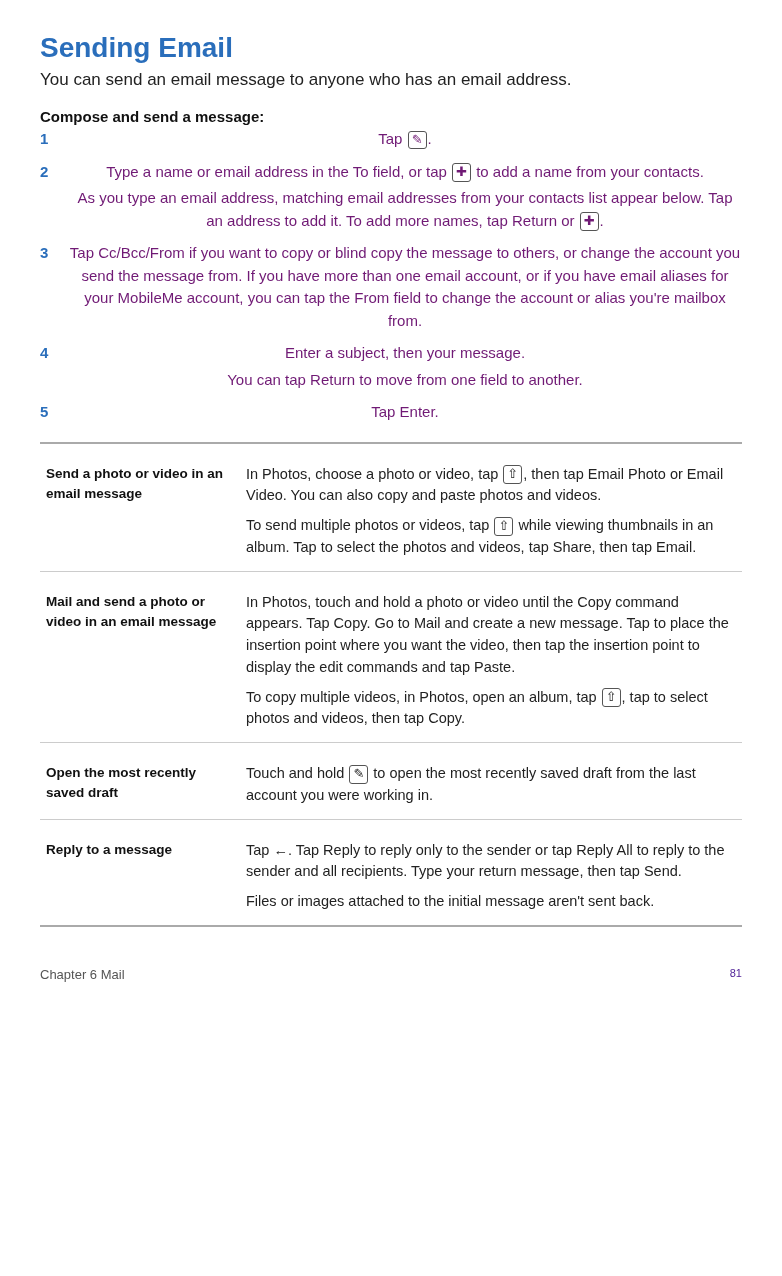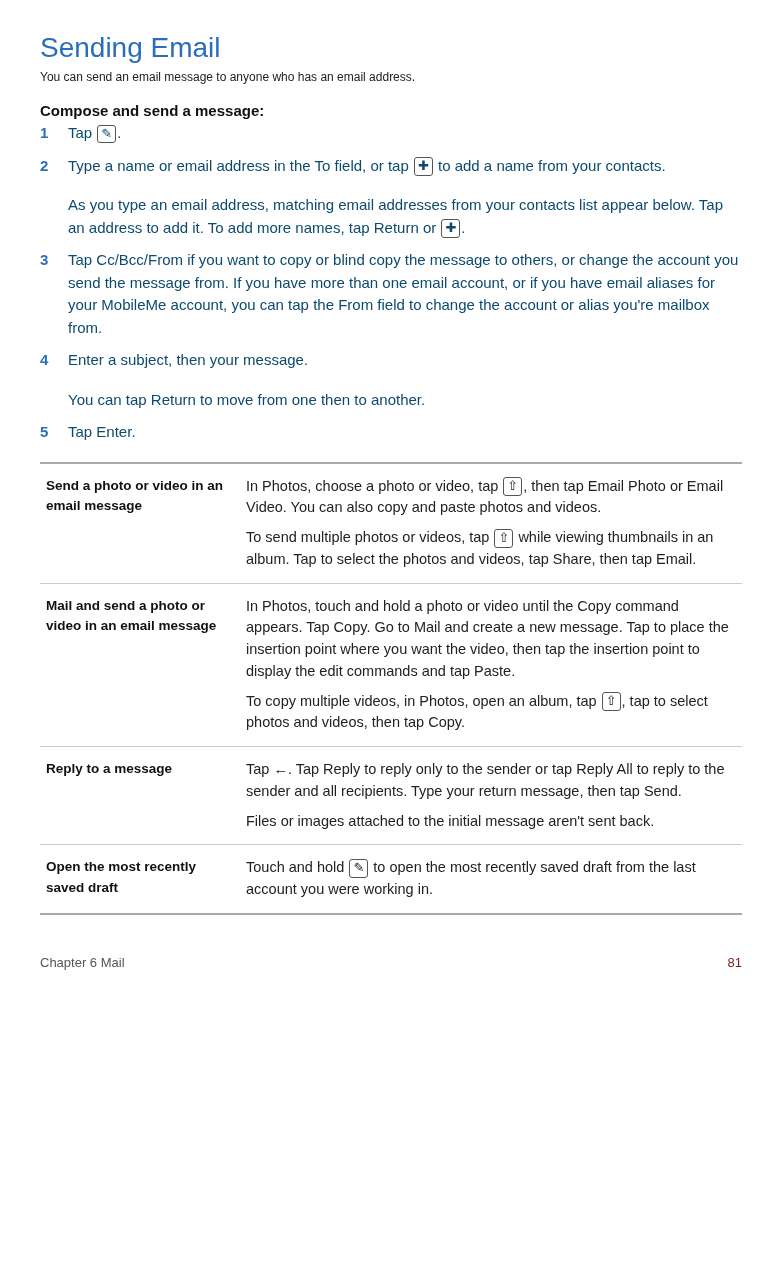--- a/index.html
+++ b/index.html
@@ -7,26 +7,26 @@
       font-family: -apple-system, 'Helvetica Neue', Arial, sans-serif;
       font-size: 15px;
       color: #1a1a1a;
       background: #fff;
       width: 782px;
       min-height: 1276px;
       padding: 32px 40px 40px 40px;
     }
     h1.page-title {
       font-size: 28px;
-      font-weight: 400;
+      font-weight: 700;
       color: #2a6ebb;
       margin-bottom: 6px;
     }
     .intro-text {
-      font-size: 12px;
+      font-size: 17px;
       color: #222;
       margin-bottom: 18px;
     }
     .section-heading {
       font-size: 15px;
       font-weight: 700;
       color: #111;
       margin-bottom: 3px;
     }
     .steps-list {
@@ -42,29 +42,30 @@
     .step-number {
       font-size: 15px;
       font-weight: 700;
       color: #2a6ebb;
       min-width: 28px;
       margin-top: 0;
     }
     .step-content {
       flex: 1;
       font-size: 15px;
-      color: #0c4a6e;
+      color: #701a75;
       line-height: 1.5;
+      text-align: center;
     }
     .step-content .note-label {
       font-weight: 700;
       font-style: italic;
     }
     .step-content .sub-note {
-      margin-top: 17px;
+      margin-top: 4px;
       display: block;
     }
     .inline-icon {
       display: inline-block;
       font-size: 13px;
       border: 1px solid #555;
       border-radius: 3px;
       padding: 0px 3px;
       line-height: 1.3;
       vertical-align: middle;
@@ -72,21 +73,21 @@
     }
     .table-section {
       width: 100%;
       border-collapse: collapse;
       margin-top: 4px;
       margin-bottom: 24px;
     }
     .table-section td {
       border-top: 1px solid #ccc;
       border-bottom: 1px solid #ccc;
-      padding: 12px 10px 12px 6px;
+      padding: 20px 10px 12px 6px;
       vertical-align: top;
       font-size: 14.5px;
       line-height: 1.5;
       color: #222;
     }
     .table-section td:first-child {
       font-weight: 700;
       font-size: 13.5px;
       width: 200px;
       padding-right: 16px;
@@ -110,22 +111,22 @@
       margin-top: 40px;
       font-size: 13px;
       color: #555;
       border-top: none;
     }
     .footer-chapter {
       font-size: 13px;
       color: #555;
     }
     .footer-page {
-      font-size: 13px;
-      color: #7f1d1d;
+      font-size: 11px;
+      color: #4c1d95;
     }
   </style>
 </head>
 <body>
 
 <h1 class="page-title">Sending Email</h1>
 
 <p class="intro-text">You can send an email message to anyone who has an email address.</p>
 
 <p class="section-heading">Compose and send a message:</p>
@@ -147,21 +148,21 @@
 
   <li>
     <span class="step-number">3</span>
     <span class="step-content">Tap Cc/Bcc/From if you want to copy or blind copy the message to others, or change the account you send the message from. If you have more than one email account, or if you have email aliases for your MobileMe account, you can tap the From field to change the account or alias you're mailbox from.</span>
   </li>
 
   <li>
     <span class="step-number">4</span>
     <span class="step-content">
       Enter a subject, then your message.
-      <span class="sub-note">You can tap Return to move from one then to another.</span>
+      <span class="sub-note">You can tap Return to move from one field to another.</span>
     </span>
   </li>
 
   <li>
     <span class="step-number">5</span>
     <span class="step-content">Tap Enter.</span>
   </li>
 </ul>
 
 <table class="table-section">
@@ -178,31 +179,31 @@
     <tr>
       <td>Mail and send a photo or video in an email message</td>
       <td>
         <p>In Photos, touch and hold a photo or video until the Copy command appears. Tap Copy. Go to Mail and create a new message. Tap to place the insertion point where you want the video, then tap the insertion point to display the edit commands and tap Paste.</p>
         <p>To copy multiple videos, in Photos, open an album, tap <span class="inline-icon">⇧</span>, tap to select photos and videos, then tap Copy.</p>
       </td>
     </tr>
 
 
     <tr>
+      <td>Open the most recently saved draft</td>
+      <td>
+        <p>Touch and hold <span class="inline-icon">✎</span> to open the most recently saved draft from the last account you were working in.</p>
+      </td>
+    </tr>
+
+    <tr>
       <td>Reply to a message</td>
       <td>
         <p>Tap ←. Tap Reply to reply only to the sender or tap Reply All to reply to the sender and all recipients. Type your return message, then tap Send.</p>
         <p>Files or images attached to the initial message aren't sent back.</p>
-      </td>
-    </tr>
-
-    <tr>
-      <td>Open the most recently saved draft</td>
-      <td>
-        <p>Touch and hold <span class="inline-icon">✎</span> to open the most recently saved draft from the last account you were working in.</p>
       </td>
     </tr>
   </tbody>
 </table>
 
 <div class="footer">
   <span class="footer-chapter">Chapter 6    Mail</span>
   <span class="footer-page">81</span>
 </div>
 

